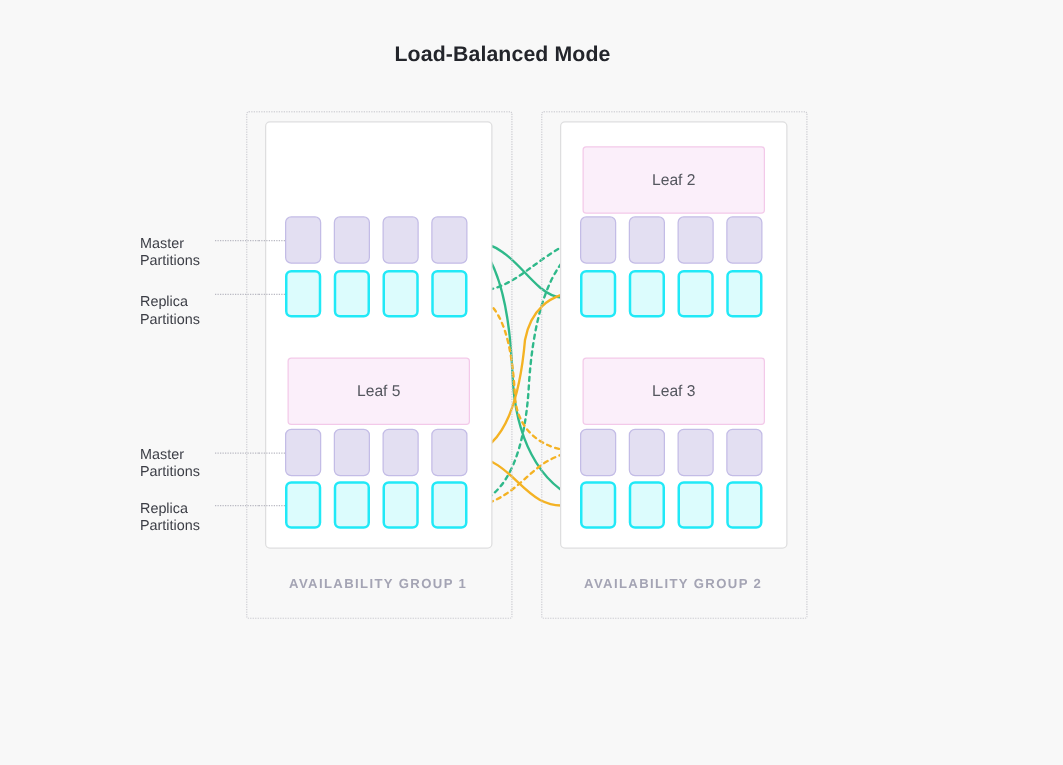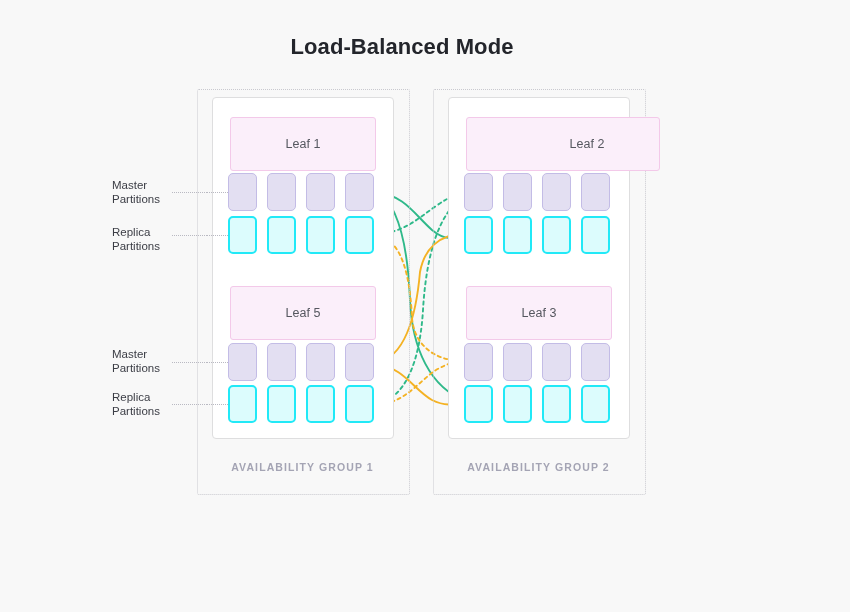--- a/index.html
+++ b/index.html
@@ -19,21 +19,21 @@
     left: 0; top: 0;
     width: 850px;
     height: 612px;
   }
   .title {
     position: absolute;
     left: 0;
     top: 34px;
     width: 804px;
     text-align: center;
-    font-size: 22px;
+    font-size: 17px;
     font-weight: bold;
     color: #23252b;
     letter-spacing: 0.1px;
   }
   
   .ag-box {
     position: absolute;
     border: 1px dotted #c9c9cf;
     border-radius: 2px;
     background: transparent;
@@ -71,21 +71,21 @@
     border-radius: 3px;
     display: flex;
     align-items: center;
     justify-content: center;
     font-size: 12.5px;
     color: #55575f;
     width: 144px;
     height: 52px;
   }
   #leaf1 { left: 230px; top: 117px; }
-  #leaf2 { left: 466px; top: 117px; padding-left: 48px; }
+  #leaf2 { left: 466px; top: 117px; }
   #leaf3 { left: 230px; top: 286px; }
   #leaf4 { left: 466px; top: 286px; }
 
   
   .part {
     position: absolute;
     width: 29px;
     height: 38px;
     border-radius: 5px;
     box-sizing: border-box;
@@ -100,20 +100,21 @@
   }
 
   
   .side-label {
     position: absolute;
     font-size: 11.5px;
     line-height: 13.5px;
     color: #3b3d45;
     text-align: left;
     width: 90px;
+    margin-top: 10px;
   }
   #lbl-master-1 { left: 112px; top: 179px; }
   #lbl-replica-1 { left: 112px; top: 226px; }
   #lbl-master-2 { left: 112px; top: 348px; }
   #lbl-replica-2 { left: 112px; top: 391px; }
 
   
   .leader {
     position: absolute;
     height: 0;
@@ -161,23 +162,20 @@
 
     <path d="M378,405 C406,402 418,382 436,370 C450,362 458,361 466,361" fill="none" stroke="#f4b223" stroke-width="1.9" stroke-linecap="round" stroke-dasharray="3.2 3.6"></path>
   </svg>
 
   <div class="ag-box" id="ag1-box"></div>
   <div class="ag-box" id="ag2-box"></div>
 
   <div class="card" id="card1"></div>
   <div class="card" id="card2"></div>
 
-  <div class="leaf" id="leaf1">
-    <span>Leaf 1</span>
-  </div>
   <div class="leaf" id="leaf3">
     <span>Leaf 5</span>
   </div>
   <div class="leaf" id="leaf2">
     <span>Leaf 2</span>
   </div>
   <div class="leaf" id="leaf4">
     <span>Leaf 3</span>
   </div>
 

